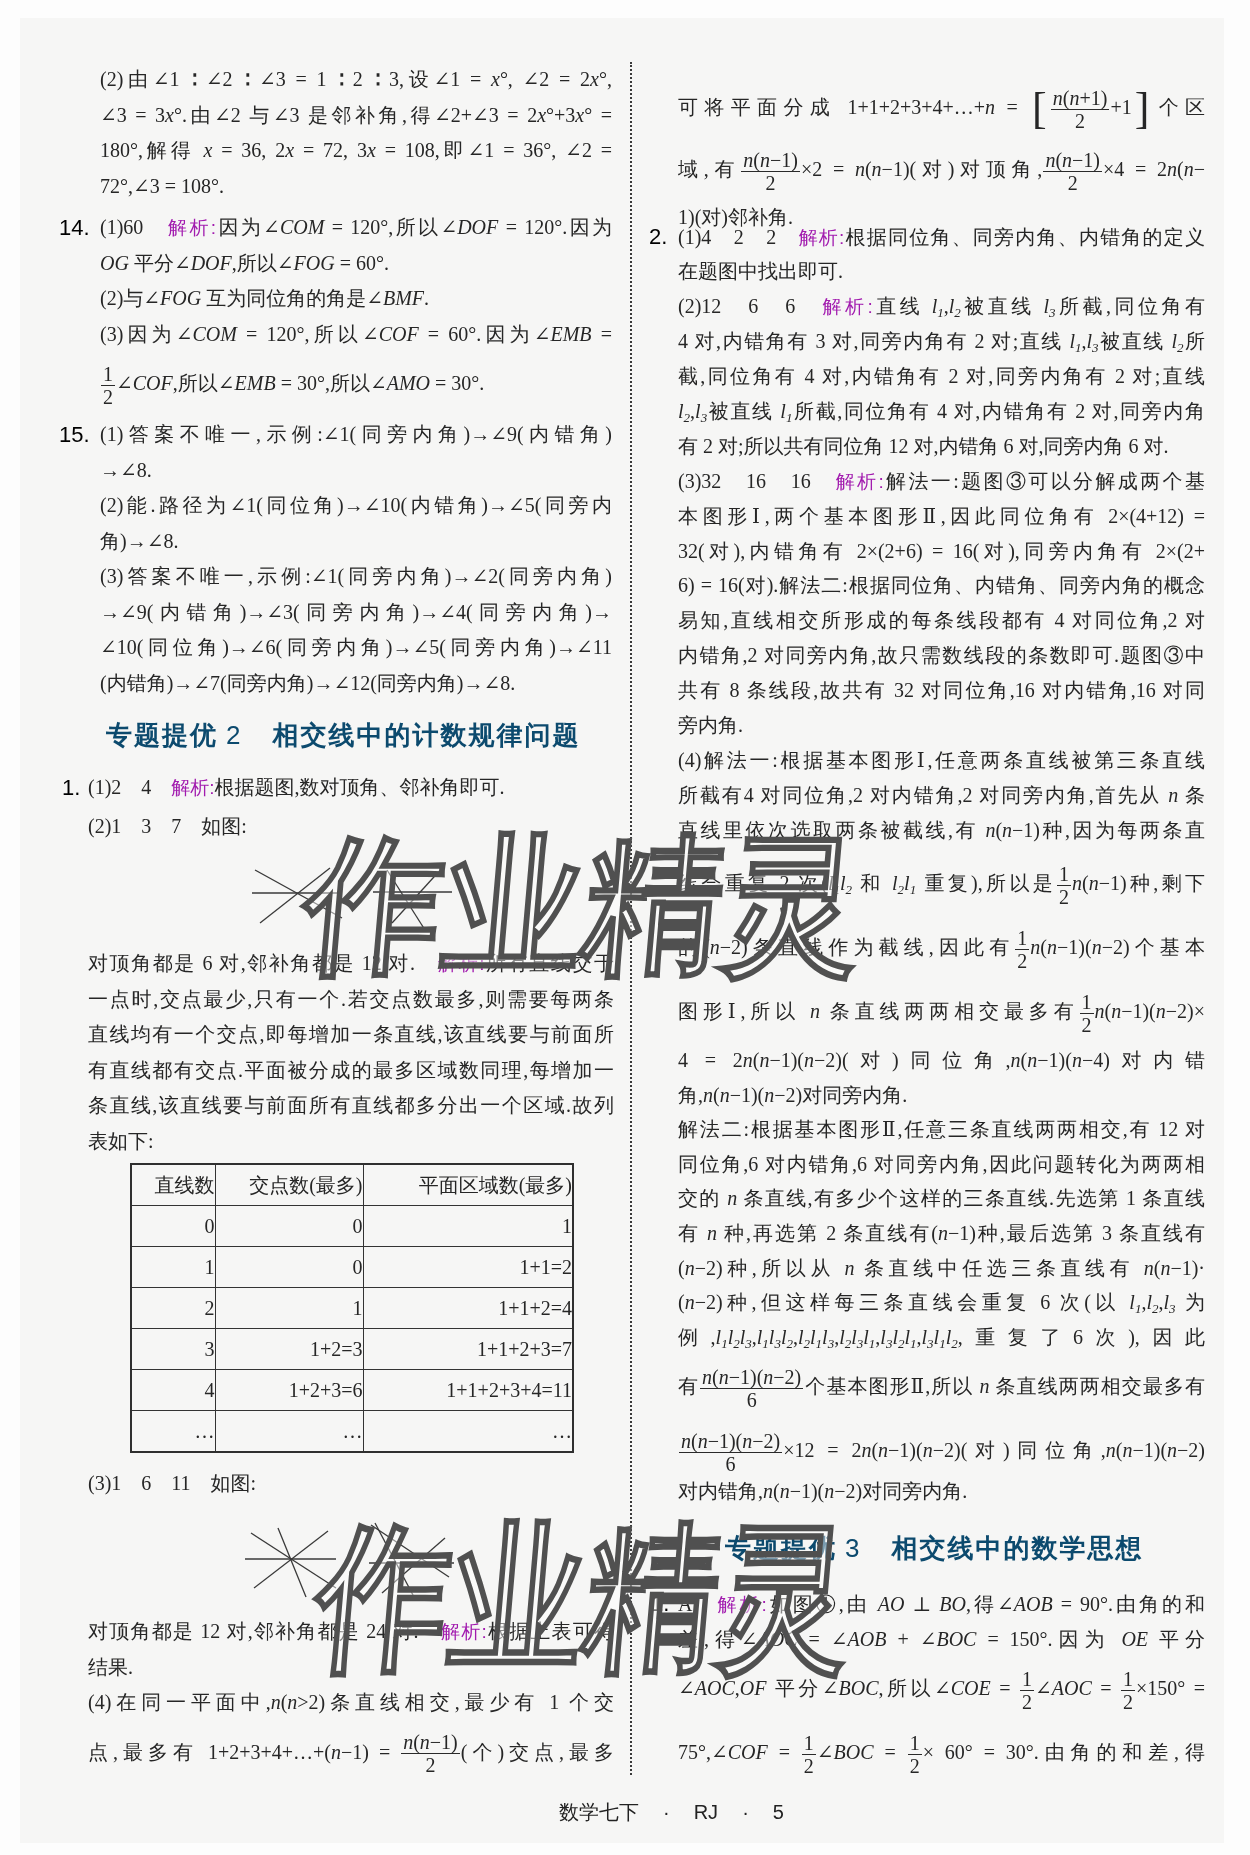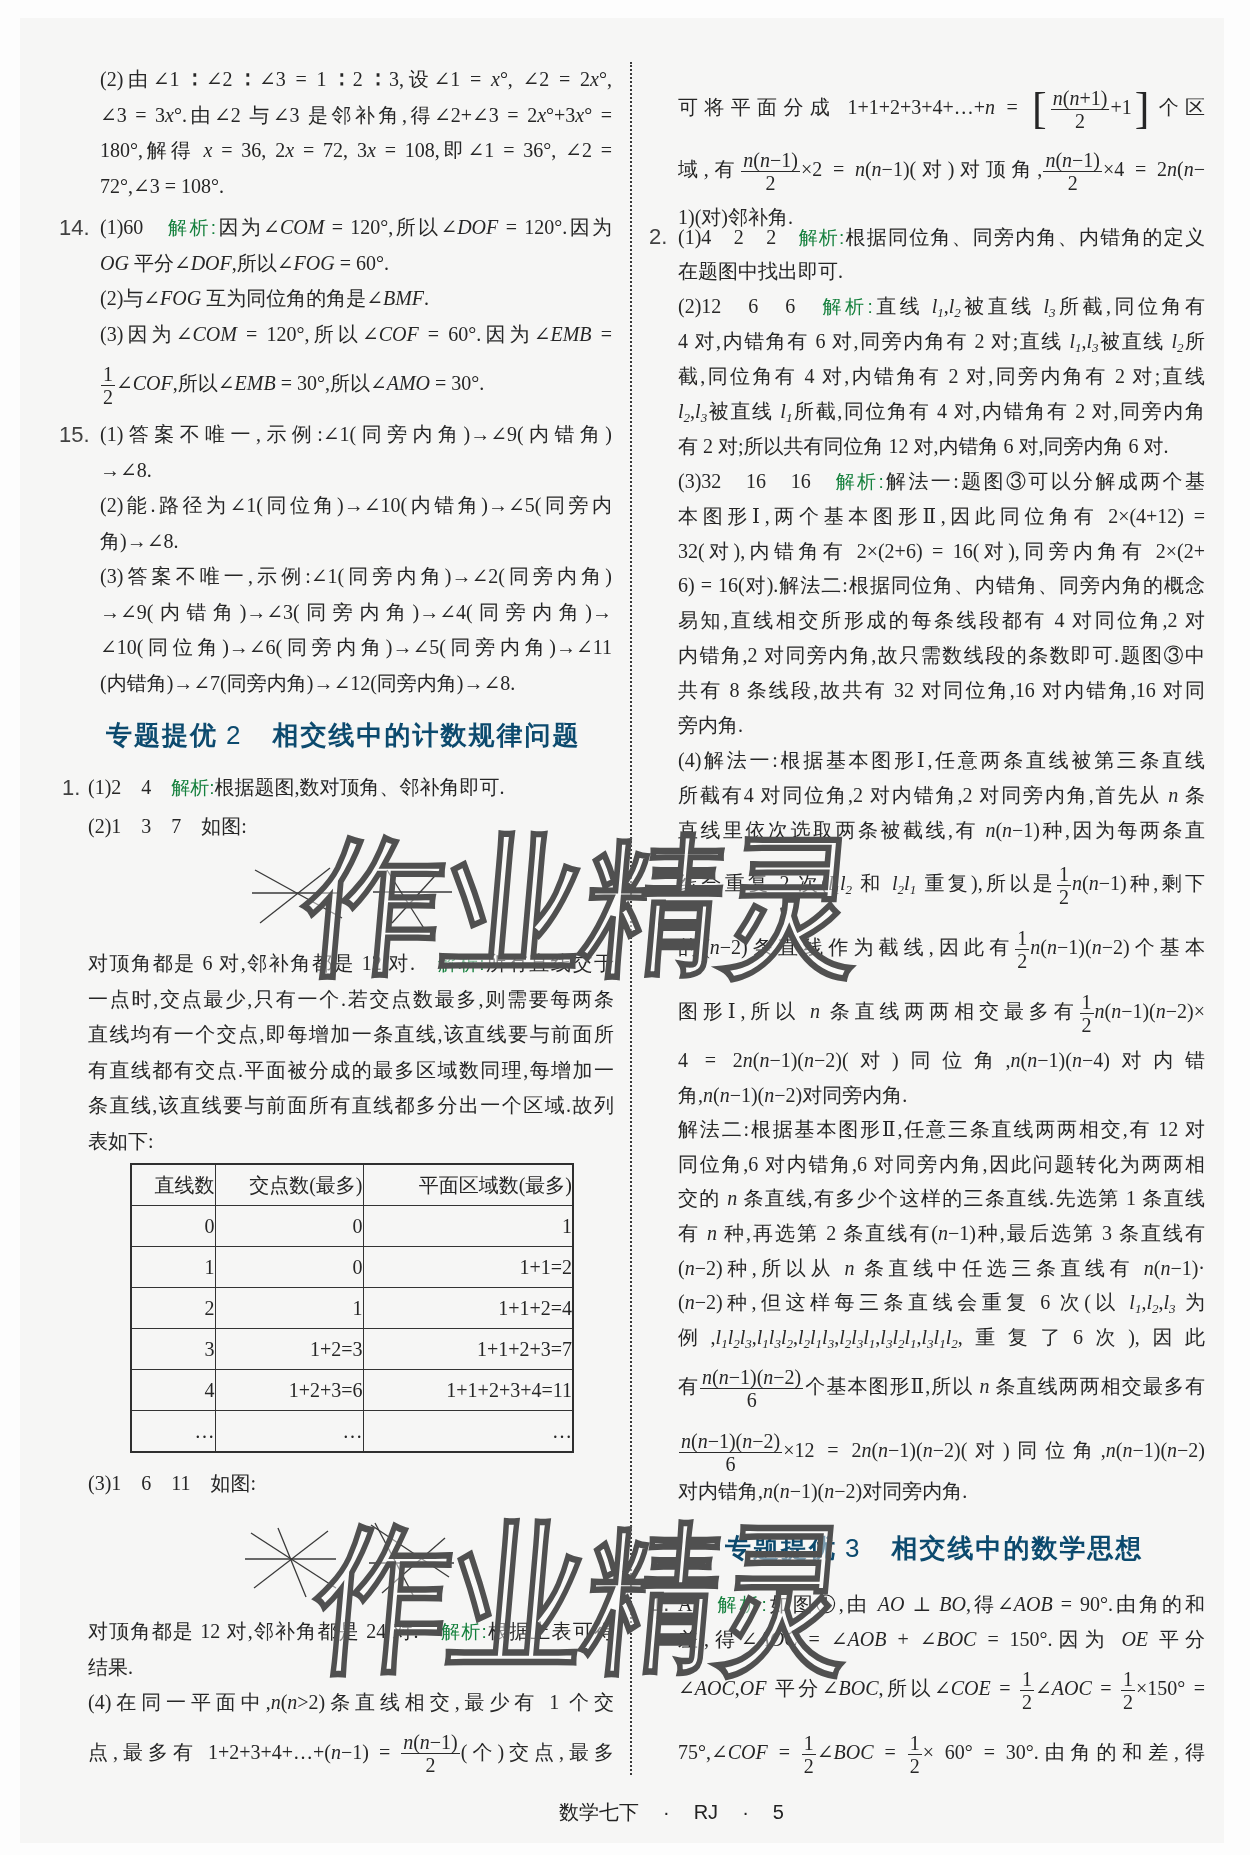--- a/index.html
+++ b/index.html
@@ -13,24 +13,24 @@
   .blk { position: absolute; }
   .ln {
     position: relative; display: block;
     height: var(--lh); line-height: var(--lh);
     white-space: nowrap; text-align: justify; text-align-last: justify;
   }
   .ln.tall { height: var(--th); line-height: var(--th); }
   .ln.end { text-align: left; text-align-last: left; }
   .mv { font-style: italic; font-family: "Liberation Serif", "DejaVu Serif", serif; }
   .sb { font-size: 13px; vertical-align: -4px; line-height: 0; font-style: italic; }
-  .lbl { color: #15803d; font-family: "Liberation Sans", "DejaVu Sans", sans-serif; font-size: 19px; }
+  .lbl { color: #a21caf; font-family: "Liberation Sans", "DejaVu Sans", sans-serif; font-size: 19px; }
   .qn {
     position: absolute; top: 0; left: calc(-1 * var(--hang));
-    color: #404040; font-family: "Liberation Sans", "DejaVu Sans", sans-serif; font-size: 22px;
+    color: #000000; font-family: "Liberation Sans", "DejaVu Sans", sans-serif; font-size: 22px;
   }
   .frac {
     display: inline-block; vertical-align: middle; text-align: center; text-align-last: center;
     line-height: 22px; margin: 0 1px;
   }
   .frac .num, .frac .den { display: block; padding: 0 2px; white-space: nowrap; text-align-last: center; }
   .frac .den { border-top: 1.2px solid #2a2a2a; }
   .bk { font-size: 44px; line-height: 20px; vertical-align: middle; font-weight: 300; margin: 0 3px; }
   .title {
     position: absolute; height: 40px; line-height: 40px; white-space: nowrap;
@@ -162,21 +162,21 @@
 
   <div class="blk" style="left:678px; top:76px; width:527px; --lh:34.6px; --th:62px; --hang:29px;">
       <div class="ln tall"><span>可将平面分成 1+1+2+3+4+…+</span><span class="mv">n</span><span> = </span><span class="bk">[</span><span class="frac"><span class="num"><span class="mv">n</span><span>(</span><span class="mv">n</span><span>+1)</span></span><span class="den"><span>2</span></span></span><span>+1</span><span class="bk">]</span><span>个区</span></div>
       <div class="ln tall"><span>域,有</span><span class="frac"><span class="num"><span class="mv">n</span><span>(</span><span class="mv">n</span><span>−1)</span></span><span class="den"><span>2</span></span></span><span>×2 = </span><span class="mv">n</span><span>(</span><span class="mv">n</span><span>−1)(对)对顶角,</span><span class="frac"><span class="num"><span class="mv">n</span><span>(</span><span class="mv">n</span><span>−1)</span></span><span class="den"><span>2</span></span></span><span>×4 = 2</span><span class="mv">n</span><span>(</span><span class="mv">n</span><span>−</span></div>
       <div class="ln end"><span>1)(对)邻补角.</span></div>
     </div>
   <div class="blk" style="left:678px; top:219.5px; width:527px; --lh:34.9px; --th:64px; --hang:29px;">
       <div class="ln"><span class="qn">2.</span><span>(1)4　2　2　</span><span class="lbl">解析:</span><span>根据同位角、同旁内角、内错角的定义</span></div>
       <div class="ln end"><span>在题图中找出即可.</span></div>
       <div class="ln"><span>(2)12　6　6　</span><span class="lbl">解析:</span><span>直线 </span><span class="mv">l</span><span class="sb">1</span><span>,</span><span class="mv">l</span><span class="sb">2</span><span>被直线 </span><span class="mv">l</span><span class="sb">3</span><span>所截,同位角有</span></div>
-      <div class="ln"><span>4 对,内错角有 6 对,同旁内角有 2 对;直线 </span><span class="mv">l</span><span class="sb">1</span><span>,</span><span class="mv">l</span><span class="sb">3</span><span>被直线 </span><span class="mv">l</span><span class="sb">2</span><span>所</span></div>
+      <div class="ln"><span>4 对,内错角有 3 对,同旁内角有 2 对;直线 </span><span class="mv">l</span><span class="sb">1</span><span>,</span><span class="mv">l</span><span class="sb">3</span><span>被直线 </span><span class="mv">l</span><span class="sb">2</span><span>所</span></div>
       <div class="ln"><span>截,同位角有 4 对,内错角有 2 对,同旁内角有 2 对;直线</span></div>
       <div class="ln"><span class="mv">l</span><span class="sb">2</span><span>,</span><span class="mv">l</span><span class="sb">3</span><span>被直线 </span><span class="mv">l</span><span class="sb">1</span><span>所截,同位角有 4 对,内错角有 2 对,同旁内角</span></div>
       <div class="ln end"><span>有 2 对;所以共有同位角 12 对,内错角 6 对,同旁内角 6 对.</span></div>
       <div class="ln"><span>(3)32　16　16　</span><span class="lbl">解析:</span><span>解法一:题图③可以分解成两个基</span></div>
       <div class="ln"><span>本图形Ⅰ,两个基本图形Ⅱ,因此同位角有 2×(4+12) =</span></div>
       <div class="ln"><span>32(对),内错角有 2×(2+6) = 16(对),同旁内角有 2×(2+</span></div>
       <div class="ln"><span>6) = 16(对).解法二:根据同位角、内错角、同旁内角的概念</span></div>
       <div class="ln"><span>易知,直线相交所形成的每条线段都有 4 对同位角,2 对</span></div>
       <div class="ln"><span>内错角,2 对同旁内角,故只需数线段的条数即可.题图③中</span></div>
       <div class="ln"><span>共有 8 条线段,故共有 32 对同位角,16 对内错角,16 对同</span></div>

